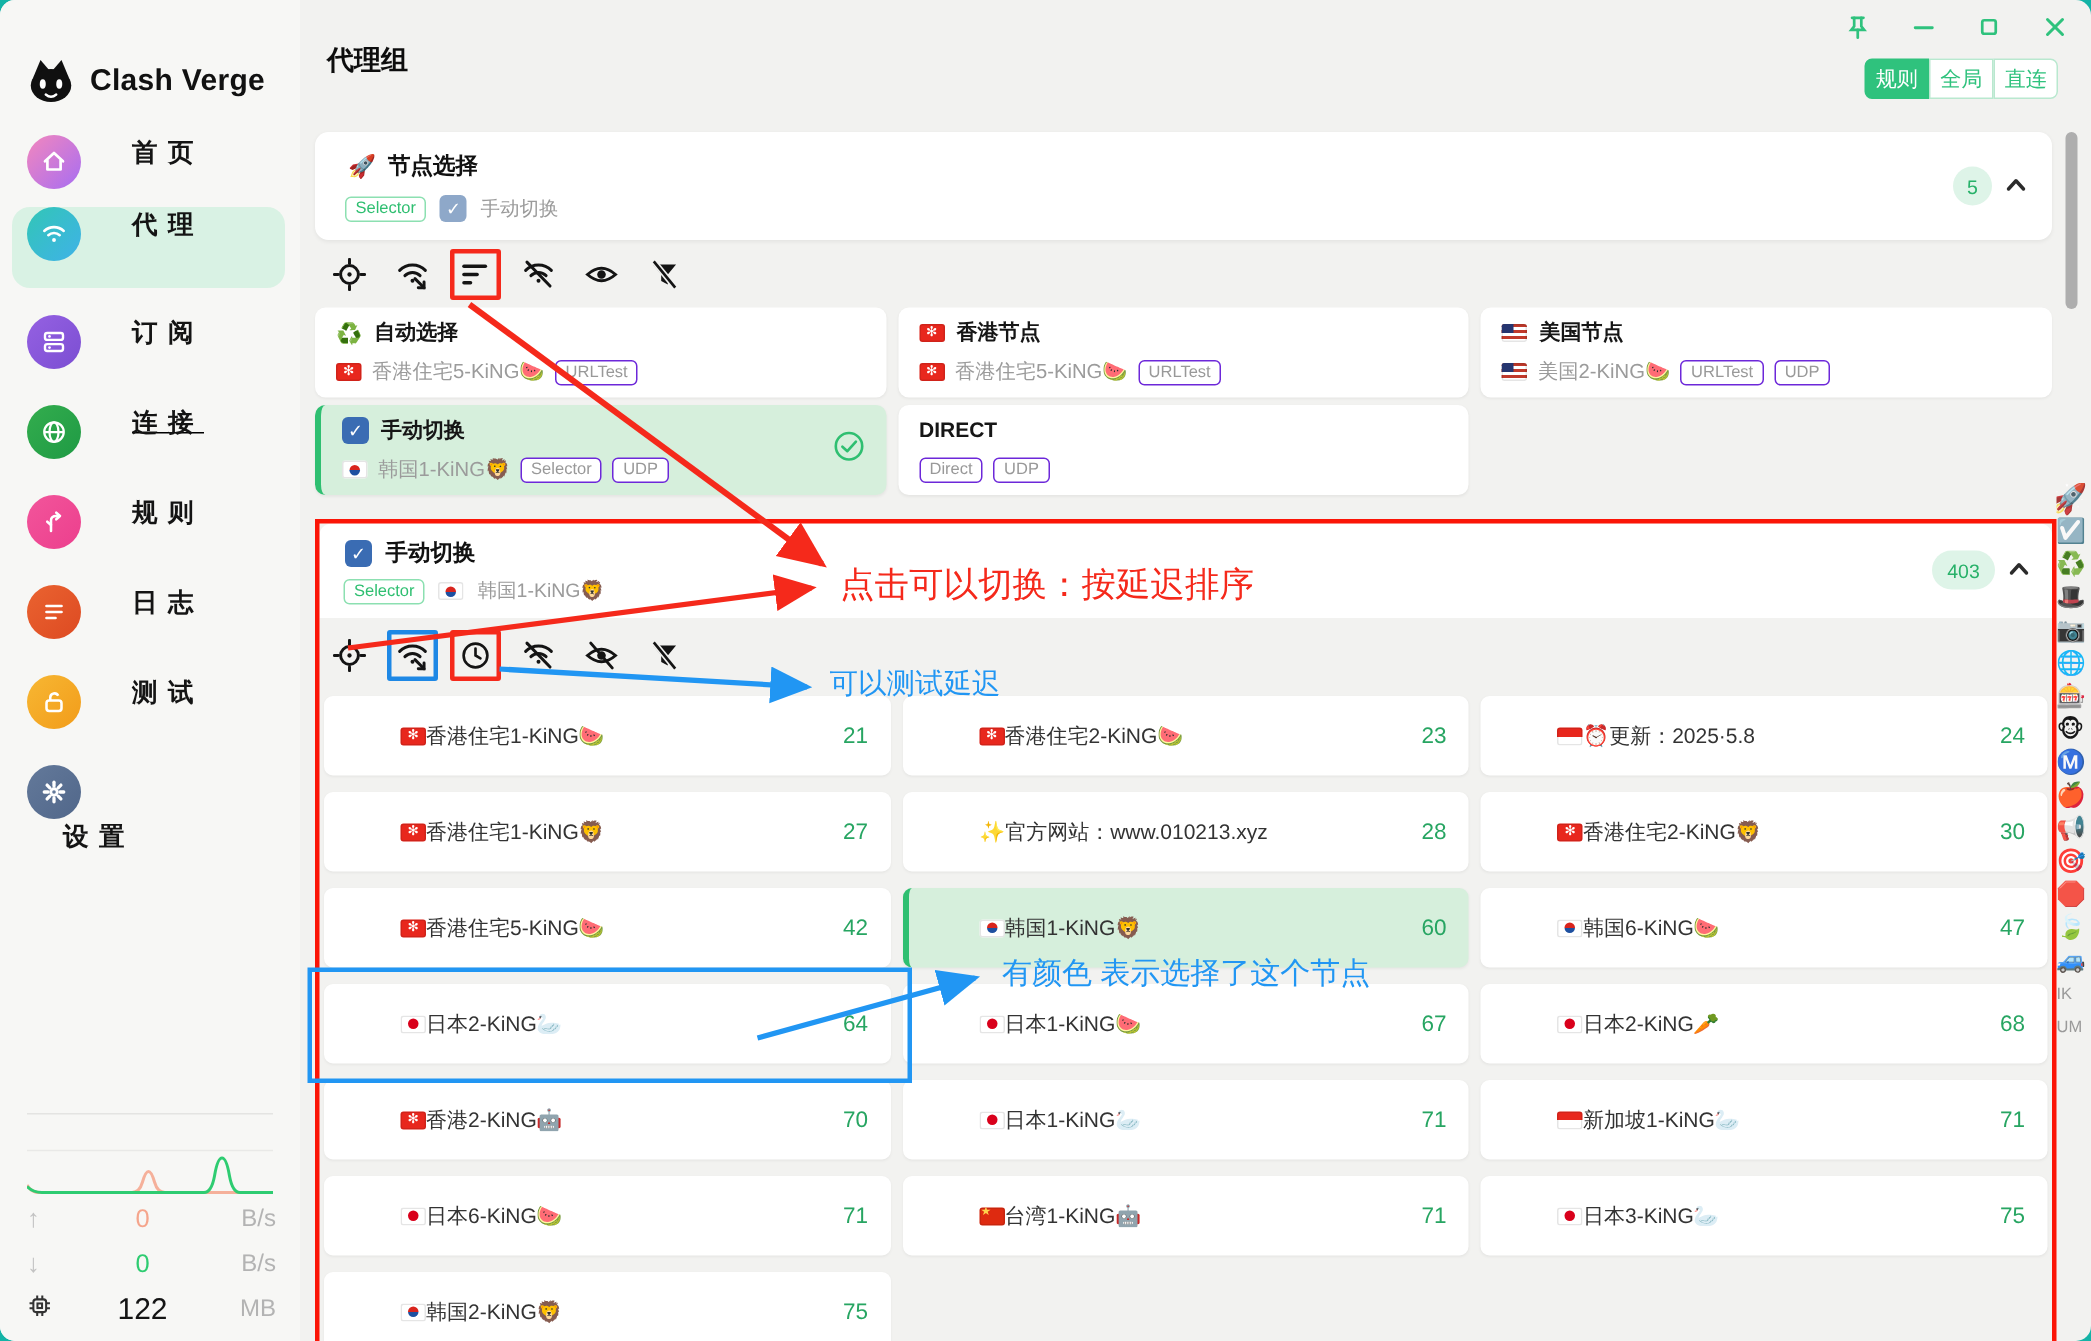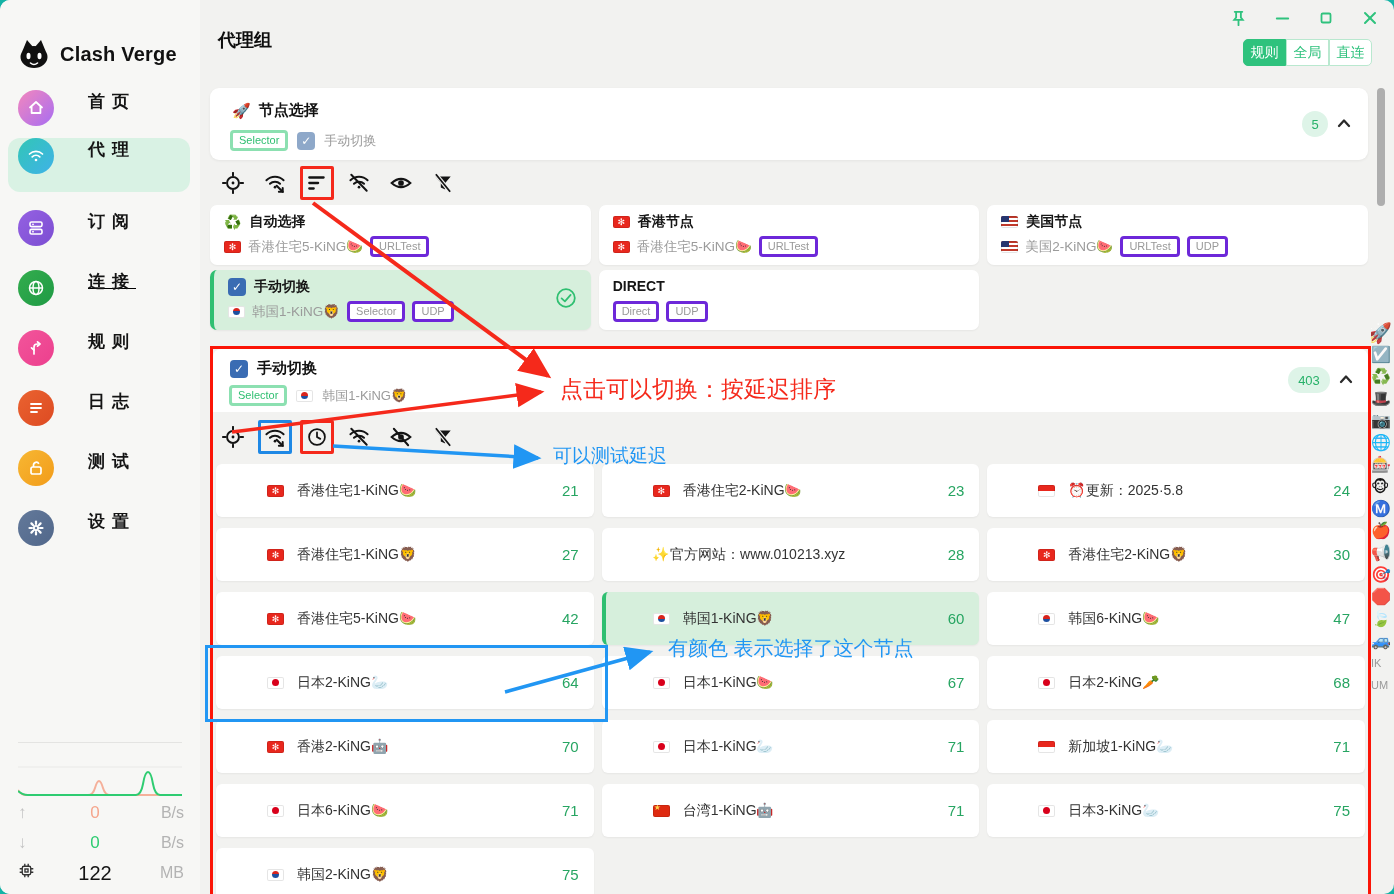--- a/index.html
+++ b/index.html
@@ -42,21 +42,21 @@
   .mode-tab:first-child{border-radius:5px 0 0 5px;}
   .mode-tab:last-child{border-radius:0 5px 5px 0;font-family:Liberation Serif, serif;}
   .mode-tab.active{background:#2fc27d;color:#fff;border-color:#2fc27d;}
   
   .group-card{position:absolute;left:210px;top:88px;width:1158px;height:72px;background:#fff;
     border-radius:9px;box-shadow:0 1px 3px rgba(0,0,0,.06);}
   .gc-title{position:absolute;left:22px;top:13px;display:flex;align-items:center;gap:8px;
     font-size:15px;font-weight:700;color:#111;}
   .gc-sub{position:absolute;left:20px;top:42px;display:flex;align-items:center;gap:9px;
     font-size:13px;color:#9b9b9b;}
-  .chip{font-size:11px;color:#999;border:3px solid #6d28d9;border-radius:4px;padding:1px 6px;line-height:13px;background:#fff;}
+  .chip{font-size:11px;color:#999;border:1px solid #6d28d9;border-radius:4px;padding:1px 6px;line-height:13px;background:#fff;}
   .chip.green{color:#2fbf71;border-color:#8ce0b1;}
   .count-badge{position:absolute;background:#def4e8;color:#27b169;font-size:13px;
     display:flex;align-items:center;justify-content:center;}
   .chev{position:absolute;cursor:pointer;}
   .cb{width:18px;height:18px;border-radius:4px;background:#3a6cb3;color:#fff;display:inline-flex;
     align-items:center;justify-content:center;font-size:12px;font-weight:700;flex:none;}
   .cb.soft{background:#8ea8c9;}
   
   .toolbar{position:absolute;display:flex;gap:8px;align-items:center;}
   .tool{padding:3px;border:3px solid transparent;border-radius:2px;display:flex;cursor:pointer;color:#141414;}
@@ -90,21 +90,21 @@
   .red-frame{position:absolute;left:210px;top:346px;width:1155px;height:600px;border:3px solid #fb1507;z-index:30;pointer-events:none;}
   .manual-band{position:absolute;left:213px;top:349px;width:1155px;height:63px;background:#fff;border-radius:8px 8px 0 0;}
   .mg-title{position:absolute;left:17px;top:10px;display:flex;align-items:center;gap:9px;font-size:15px;font-weight:700;color:#111;}
   .mg-sub{position:absolute;left:16px;top:36px;display:flex;align-items:center;gap:9px;font-size:13px;color:#9b9b9b;}
   
   .node-grid{position:absolute;left:216px;top:464px;width:1149px;display:grid;
     grid-template-columns:repeat(3,1fr);gap:11px 8px;grid-auto-rows:53px;}
   .node{background:#fff;border-radius:6px;box-shadow:0 1px 2px rgba(0,0,0,.05);display:flex;align-items:center;
     justify-content:space-between;padding:0 15px;cursor:pointer;}
   .node.sel{background:#d6efdc;border-left:4px solid #2fbf71;padding-left:11px;}
-  .n-name{display:flex;align-items:center;gap:13px;font-size:14px;color:#333;padding-left:36px;}
+  .n-name{display:flex;align-items:center;gap:0;font-size:14px;color:#333;padding-left:36px;}
   .n-delay{font-size:15px;color:#27a562;}
   .blue-frame{position:absolute;left:205px;top:645px;width:397px;height:71px;border:3px solid #2196f3;z-index:31;pointer-events:none;}
   
   .anno-svg{position:absolute;inset:0;z-index:50;pointer-events:none;}
   .anno-text{position:absolute;z-index:51;pointer-events:none;white-space:nowrap;}
   .anno-red{left:560px;top:374px;font-size:23px;color:#f5291b;font-weight:500;}
   .anno-blue1{left:553px;top:443px;font-size:19px;color:#2196f3;font-weight:500;}
   .anno-blue2{left:668px;top:635px;font-size:20px;color:#2196f3;font-weight:500;}
   
   .scroll-thumb{position:absolute;left:1377px;top:88px;width:8px;height:118px;border-radius:4px;background:#aeaeae;z-index:40;cursor:pointer;}
@@ -350,21 +350,21 @@
           <span class="side-label">日志</span>
         </div>
         <div class="side-item" style="top: 450px;">
           <span class="side-ico g-test">
             <svg width="18" height="18">
               <use href="#s-test"></use>
             </svg>
           </span>
           <span class="side-label">测试</span>
         </div>
-        <div class="side-item" style="top: 510px;">
+        <div class="side-item" style="top: 510px; flex-direction: column;">
           <span class="side-ico g-settings">
             <svg width="18" height="18">
               <use href="#s-settings"></use>
             </svg>
           </span>
           <span class="side-label">设置</span>
         </div>
       </div>
 
     <div class="traffic-divider"></div>

